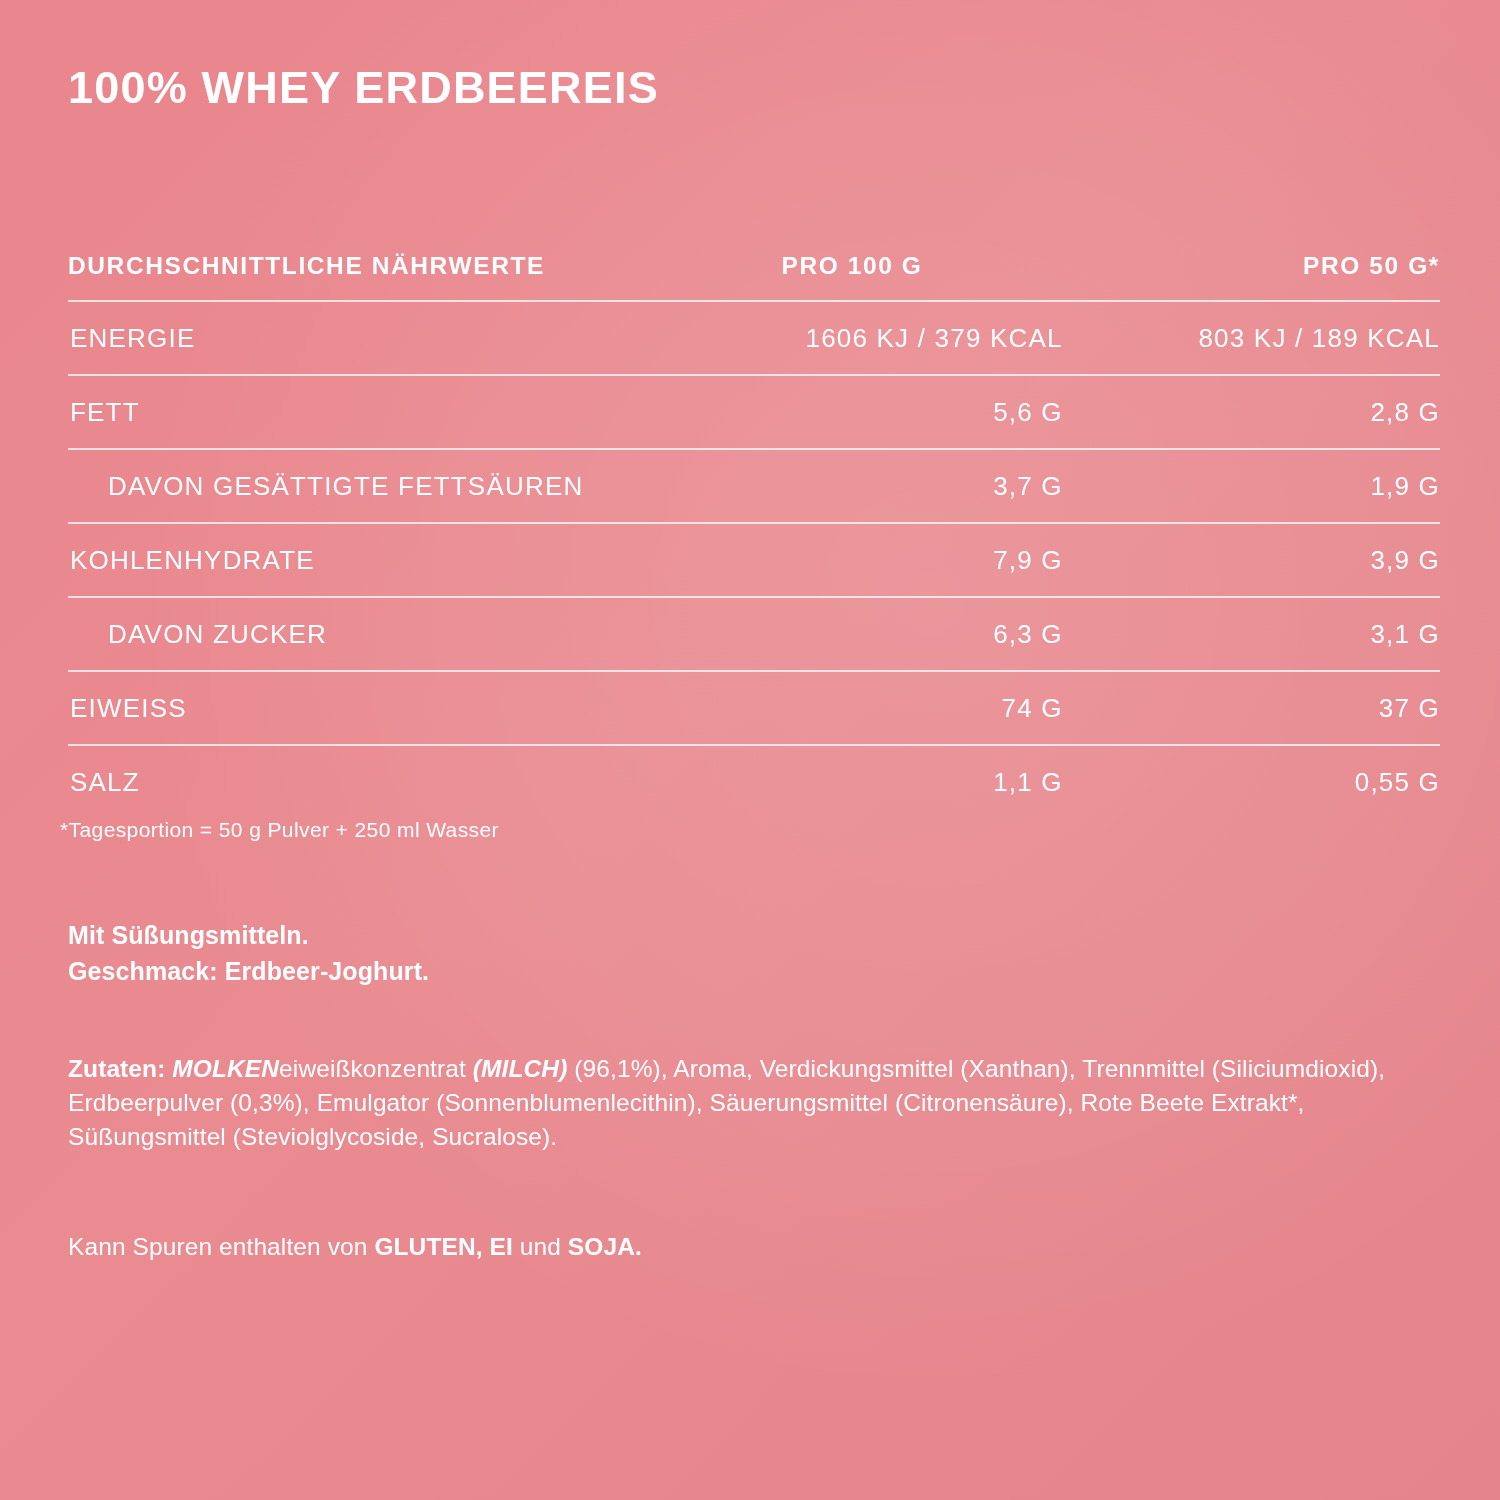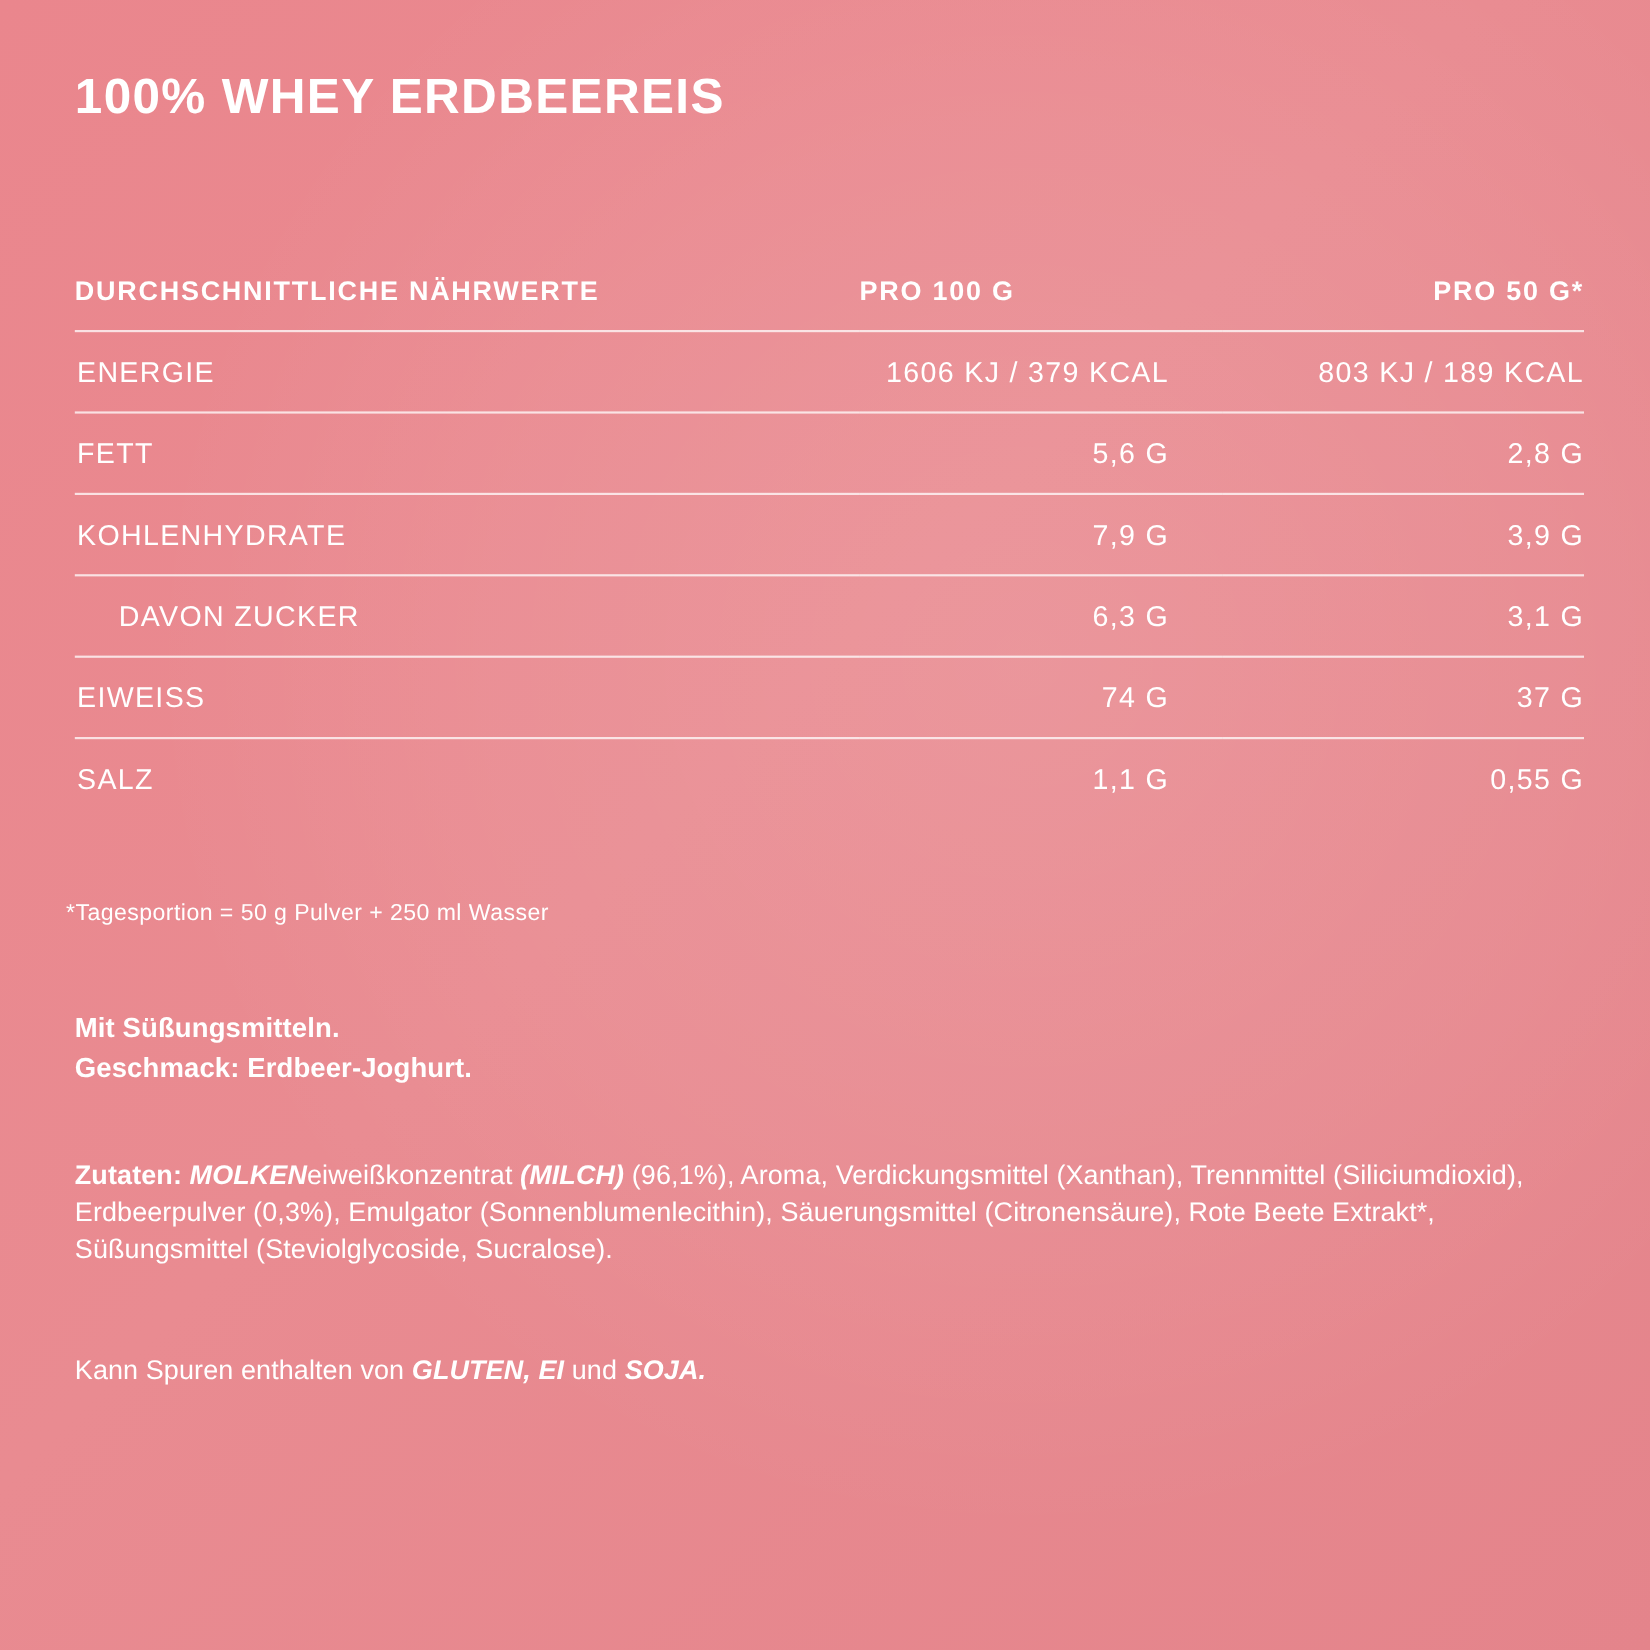--- a/index.html
+++ b/index.html
@@ -104,21 +104,21 @@
     letter-spacing: 0.1px;
   }
   .ingredients .lead { font-weight: bold; }
   .ingredients .allerg { font-weight: bold; font-style: italic; }
   .traces {
     top: 1230px;
     font-size: 24.5px;
     line-height: 1.38;
     letter-spacing: 0.1px;
   }
-  .traces .allerg { font-weight: bold; font-style: italic; }
+  .traces .allerg { font-weight: bold; }
 </style>
 </head>
 <body>
 
 <div class="page">
 
   <div class="title">100% WHEY ERDBEEREIS</div>
 
   <table class="nutri">
     <thead>
@@ -131,20 +131,25 @@
     <tbody>
       <tr>
         <td class="col-label">ENERGIE</td>
         <td class="col-100">1606 kJ / 379 kcal</td>
         <td class="col-50">803 kJ / 189 kcal</td>
       </tr>
       <tr>
         <td class="col-label">FETT</td>
         <td class="col-100">5,6 g</td>
         <td class="col-50">2,8 g</td>
+      </tr>
+      <tr class="sub">
+        <td class="col-label">DAVON GESÄTTIGTE  FETTSÄUREN</td>
+        <td class="col-100">3,7 g</td>
+        <td class="col-50">1,9 g</td>
       </tr>
       <tr>
         <td class="col-label">KOHLENHYDRATE</td>
         <td class="col-100">7,9 g</td>
         <td class="col-50">3,9 g</td>
       </tr>
       <tr class="sub">
         <td class="col-label">DAVON ZUCKER</td>
         <td class="col-100">6,3 g</td>
         <td class="col-50">3,1 g</td>

